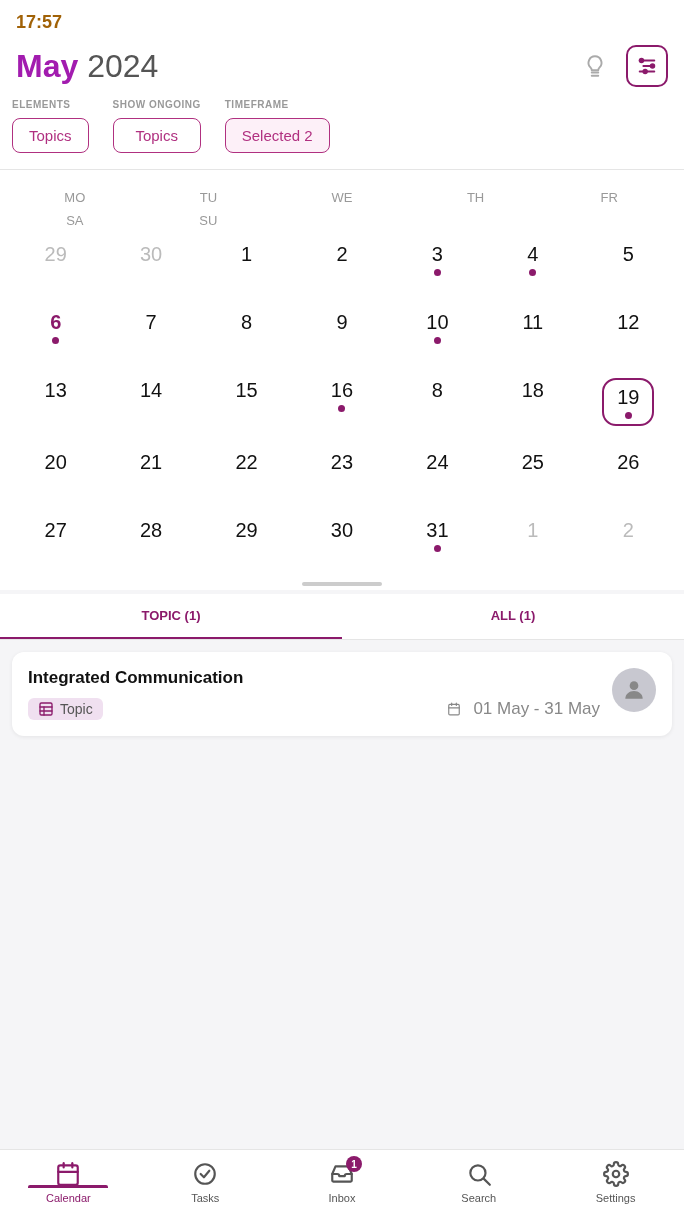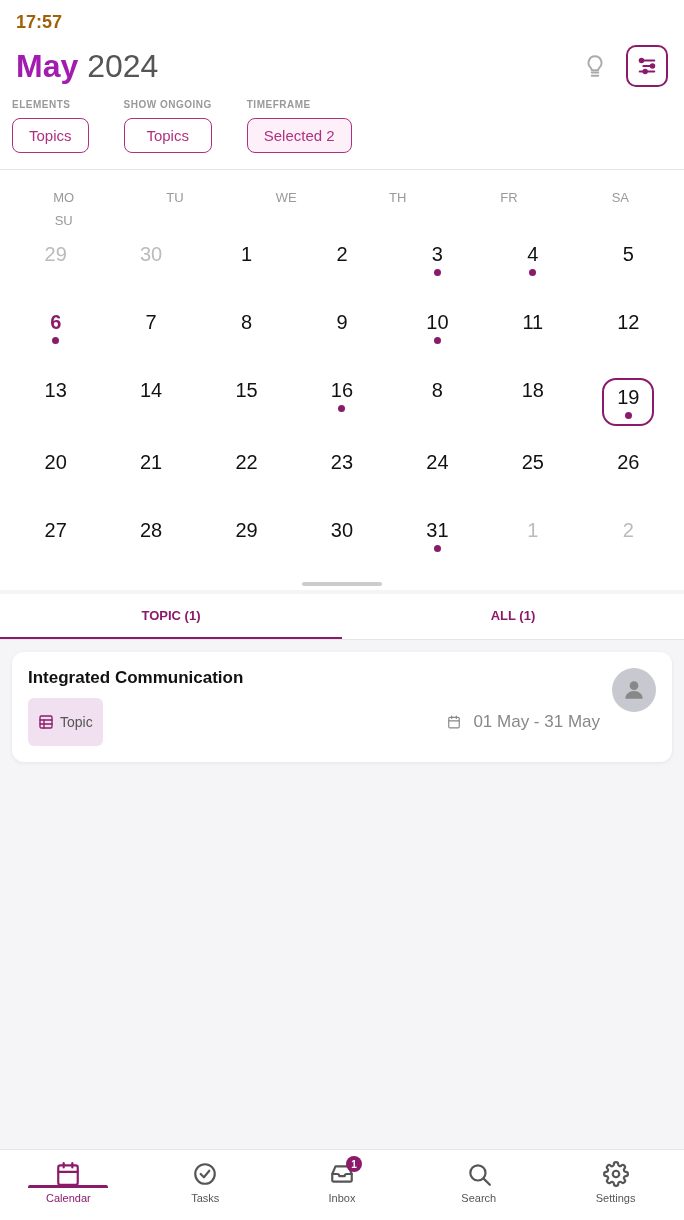--- a/index.html
+++ b/index.html
@@ -96,21 +96,21 @@
       background: #fdf0f8;
     }
 
     
     .calendar-section {
       background: #fff;
       padding: 16px 8px 8px;
     }
     .calendar-weekdays {
       display: grid;
-      grid-template-columns: repeat(6, 1fr);
+      grid-template-columns: repeat(5, 1fr);
       margin-bottom: 4px;
     }
     .weekday {
       text-align: center;
       font-size: 13px;
       font-weight: 500;
       color: #999;
       padding: 4px 0;
     }
     .calendar-grid {
@@ -217,21 +217,21 @@
     }
     .event-title {
       font-size: 17px;
       font-weight: 600;
       color: #111;
       margin-bottom: 10px;
     }
     .event-type-badge {
       background: #f0e0f0;
       border-radius: 6px;
-      padding: 16px 10px;
+      padding: 3px 10px;
       display: flex;
       align-items: center;
       gap: 6px;
       font-size: 14px;
       color: #555;
     }
     .event-date-row {
       display: flex;
       align-items: center;
       gap: 12px;
@@ -353,21 +353,21 @@
         <circle cx="6" cy="6" r="2" fill="#8b1a6b" stroke="#8b1a6b"></circle>
         <circle cx="18" cy="12" r="2" fill="#8b1a6b" stroke="#8b1a6b"></circle>
         <circle cx="10" cy="18" r="2" fill="#8b1a6b" stroke="#8b1a6b"></circle>
         <line x1="4" y1="18" x2="20" y2="18"></line>
       </svg>
     </div>
   </div>
 </div>
 
 <div class="filters-section">
-  <div style="display:flex; gap:23px; align-items:flex-end;">
+  <div style="display:flex; gap:12px; align-items:flex-end;">
     <div class="filter-group">
       <div class="filter-label">ELEMENTS</div>
       <button class="filter-chip">Topics</button>
     </div>
     <div class="filter-group">
       <div class="filter-label">SHOW ONGOING</div>
       <button class="filter-chip">Topics</button>
     </div>
     <div class="filter-group">
       <div class="filter-label">TIMEFRAME</div>

